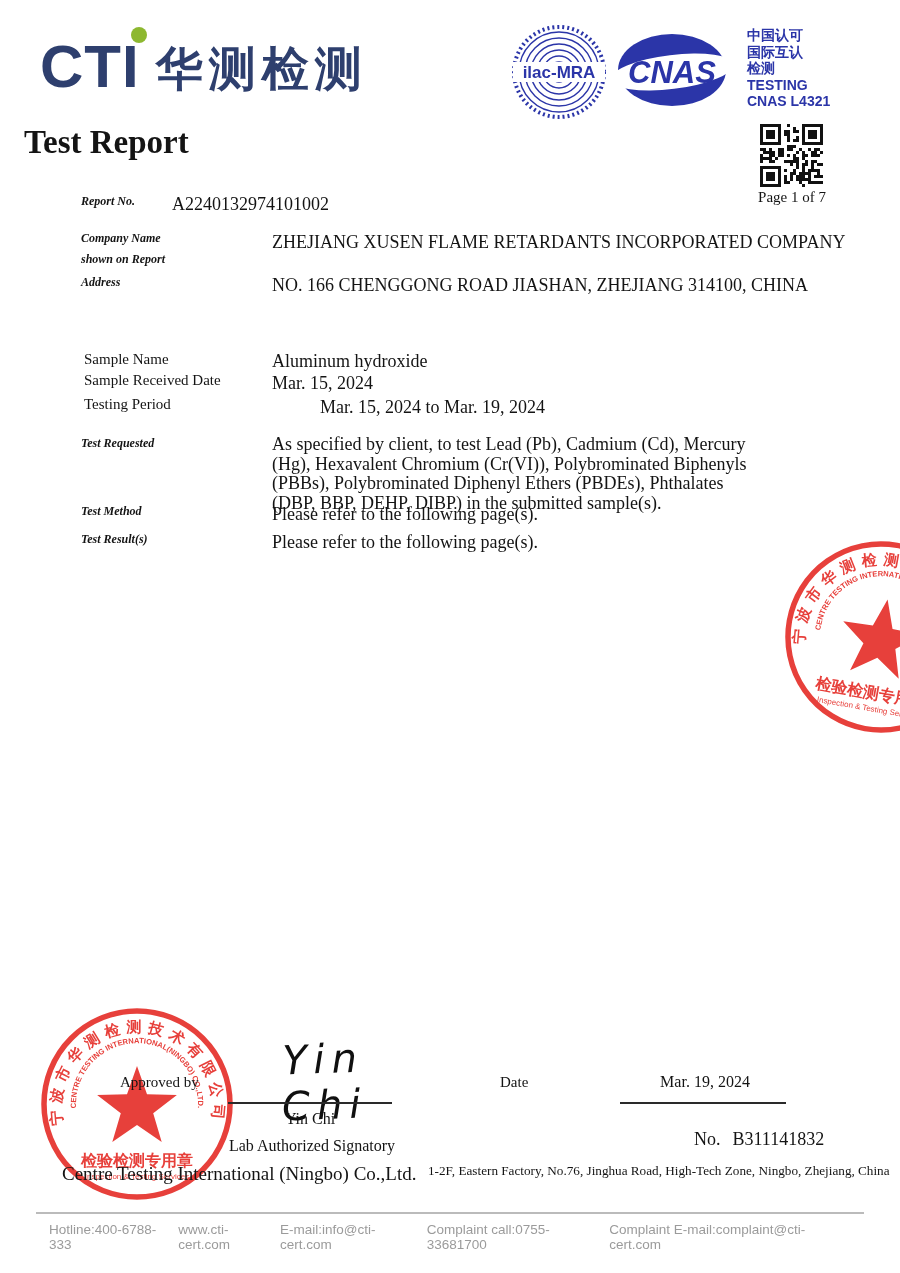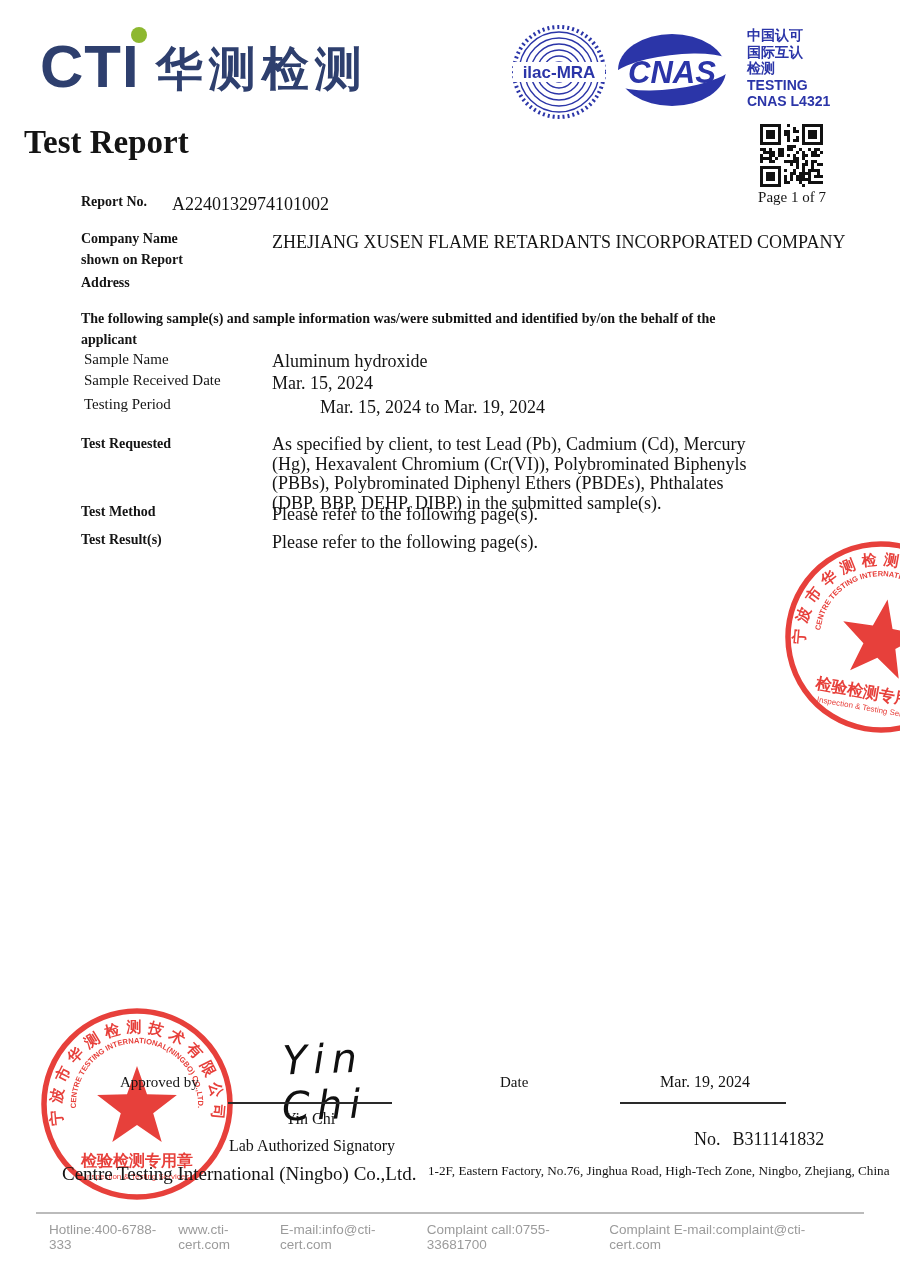--- a/index.html
+++ b/index.html
@@ -12,21 +12,21 @@
             font-size:60px;line-height:62px;color:#2e3f6e;letter-spacing:1px;}
   .cti-cn{font-family:"Liberation Sans","DejaVu Sans",sans-serif;font-weight:bold;
           font-size:47px;line-height:58px;color:#2e3f6e;margin-left:16px;letter-spacing:6px;}
   .cti-dot{position:absolute;left:91px;top:-9px;width:16px;height:16px;border-radius:50%;background:#8db830;}
   .accred{position:absolute;left:747px;top:27px;font-family:"Liberation Sans","DejaVu Sans",sans-serif;
           font-size:14px;line-height:16.5px;color:#2b35a8;font-weight:600;z-index:3;}
   .title{position:absolute;left:12px;right:0;top:124px;text-align:left;font-weight:bold;
          font-size:33px;z-index:3;margin-left:12px;}
   .pageno{position:absolute;left:746px;top:189px;width:92px;text-align:center;font-size:15px;z-index:3;}
   
-  .lbl{position:absolute;font-weight:bold;font-size:14px;z-index:3;}
+  .lbl{position:absolute;font-weight:bold;font-size:12px;z-index:3;font-style:italic;}
   .plain-lbl{position:absolute;font-size:15px;z-index:3;}
   .val{position:absolute;font-size:18px;z-index:3;}
   .para{line-height:19.5px;}
   
   .stamp{position:absolute;width:200px;height:200px;z-index:2;opacity:0.88;}
   .stamp svg{width:100%;height:100%;}
   .stamp-right{transform:rotate(10deg);}
   
   .sig-script{position:absolute;left:234px;top:1036px;width:180px;text-align:center;z-index:3;
       font-family:"DejaVu Sans",sans-serif;font-style:italic;font-size:40px;letter-spacing:7px;
@@ -218,22 +218,22 @@
   <div class="pageno">Page 1 of 7</div>
 
   <div class="lbl" style="left:81px;top:194px;">Report No.</div>
   <div class="val" style="left:172px;top:194px;">A2240132974101002</div>
 
   <div class="lbl" style="left:81px;top:231px;">Company Name</div>
   <div class="lbl" style="left:81px;top:252px;">shown on Report</div>
   <div class="val" style="left:272px;top:232px;">ZHEJIANG XUSEN FLAME RETARDANTS INCORPORATED COMPANY</div>
 
   <div class="lbl" style="left:81px;top:275px;">Address</div>
-
-  <div class="lbl para" style="left:81px;top:308px;width:662px;line-height:21px;">The following sample(s) and sample information was/were submitted and identified by/on the behalf of the applicant</div>
+  <div class="val" style="left:272px;top:275px;">NO. 166 CHENGGONG ROAD JIASHAN, ZHEJIANG 314100, CHINA</div>
+
 
   <div class="plain-lbl" style="left:84px;top:351px;">Sample Name</div>
   <div class="val" style="left:272px;top:351px;">Aluminum hydroxide</div>
   <div class="plain-lbl" style="left:84px;top:372px;">Sample Received Date</div>
   <div class="val" style="left:272px;top:373px;">Mar. 15, 2024</div>
   <div class="plain-lbl" style="left:84px;top:396px;">Testing Period</div>
   <div class="val" style="left:272px;top:397px;margin-left:48px;">Mar. 15, 2024 to Mar. 19, 2024</div>
 
   <div class="lbl" style="left:81px;top:436px;">Test Requested</div>
   <div class="val para" style="left:272px;top:435px;width:497px;">As specified by client, to test Lead (Pb), Cadmium (Cd), Mercury (Hg), Hexavalent Chromium (Cr(VI)), Polybrominated Biphenyls (PBBs), Polybrominated Diphenyl Ethers (PBDEs), Phthalates (DBP, BBP, DEHP, DIBP) in the submitted sample(s).</div>

